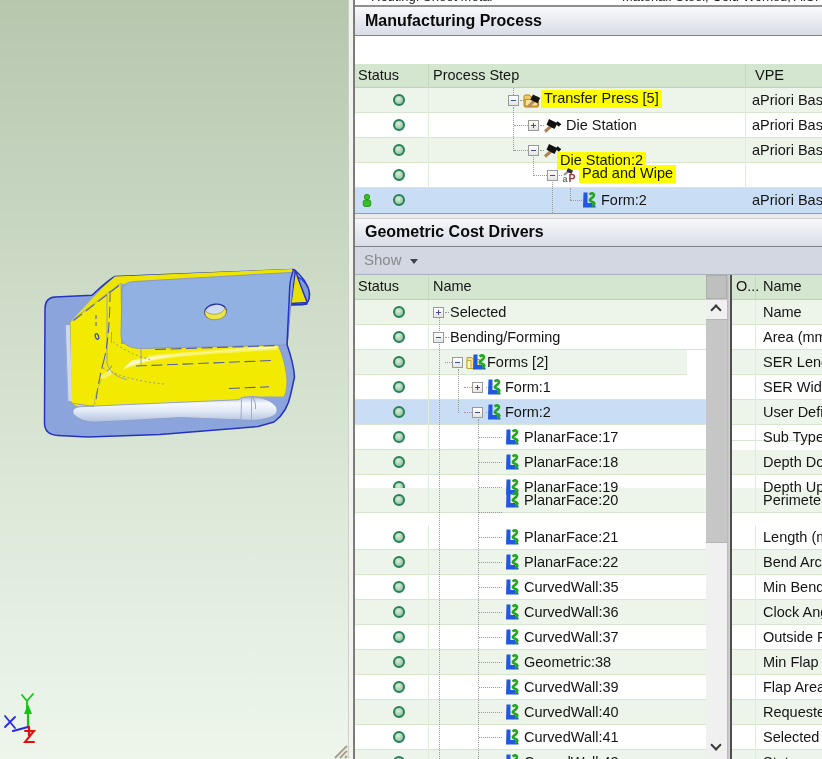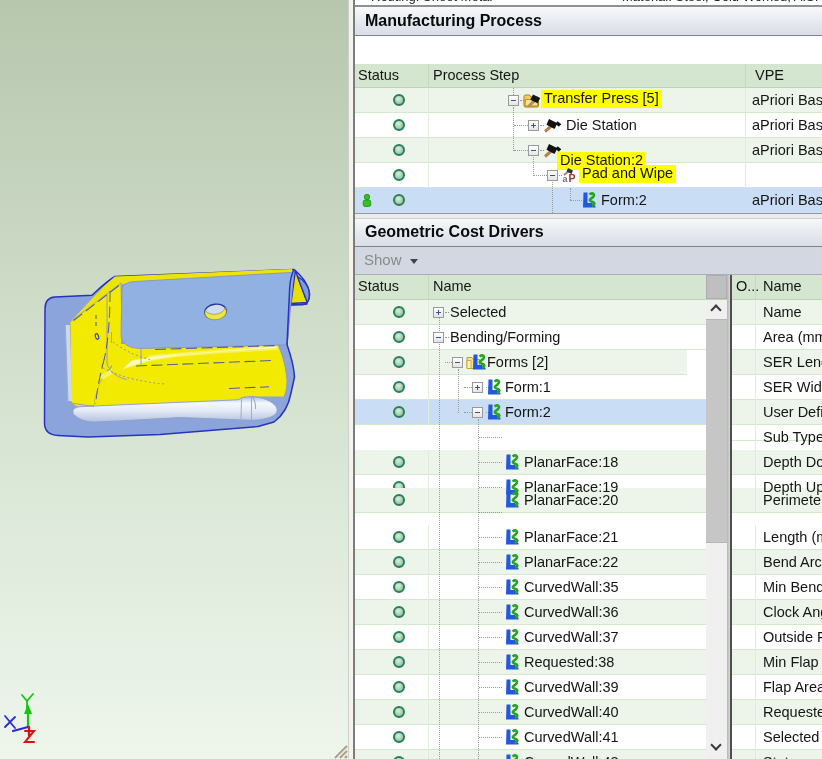--- a/index.html
+++ b/index.html
@@ -344,20 +344,29 @@
             <path d="M7.5,2.5 c3.5,-2.5 6,0 3.5,2.5 c-2.5,2.5 -5,3 -1.5,4.5 c3.5,1 4,3 0.5,4.5" stroke="#23a423" stroke-width="2.6" fill="none"></path>
           </svg>
           <span class="lbl" style="left:151px;top:4px">Form:2</span>
         </div>
         <div class="abs g rsep" style="left:377px;top:0;width:91px;height:25px">
           <div class="cdiv" style="left:24px"></div>
           <span class="lbl" style="left:32px;top:4px">User Defined Ben</span>
         </div>
       </div>
 <div class="row" style="top:125px">
+        <div class="abs w rsep" style="left:0;top:0;width:352px;height:25px">
+          <div class="cdiv" style="left:74px"></div>
+          <span class="orb" style="left:39px;top:6px"></span>
+          <svg class="ico" style="left:151px;top:4px" width="15" height="16" viewBox="0 0 15 16">
+            <path d="M1.5,0.5 h4 v10.5 h4.5 l3.5,3 v1.5 h-12.5 Z" fill="#2257e0"></path>
+            <path d="M7.5,2.5 c3.5,-2.5 6,0 3.5,2.5 c-2.5,2.5 -5,3 -1.5,4.5 c3.5,1 4,3 0.5,4.5" stroke="#23a423" stroke-width="2.6" fill="none"></path>
+          </svg>
+          <span class="lbl" style="left:170px;top:4px">PlanarFace:17</span>
+        </div>
         <div class="abs w rsep" style="left:377px;top:0;width:91px;height:16px">
           <div class="cdiv" style="left:24px"></div>
           <span class="lbl" style="left:32px;top:4px">Sub Type</span>
         </div>
       </div>
 <div class="row" style="top:150px">
         <div class="abs g rsep" style="left:0;top:0;width:352px;height:25px">
           <div class="cdiv" style="left:74px"></div>
           <span class="orb" style="left:39px;top:6px"></span>
           <svg class="ico" style="left:151px;top:4px" width="15" height="16" viewBox="0 0 15 16">
@@ -477,21 +486,21 @@
         </div>
       </div>
 <div class="row" style="top:350px">
         <div class="abs g rsep" style="left:0;top:0;width:352px;height:25px">
           <div class="cdiv" style="left:74px"></div>
           <span class="orb" style="left:39px;top:6px"></span>
           <svg class="ico" style="left:151px;top:4px" width="15" height="16" viewBox="0 0 15 16">
             <path d="M1.5,0.5 h4 v10.5 h4.5 l3.5,3 v1.5 h-12.5 Z" fill="#2257e0"></path>
             <path d="M7.5,2.5 c3.5,-2.5 6,0 3.5,2.5 c-2.5,2.5 -5,3 -1.5,4.5 c3.5,1 4,3 0.5,4.5" stroke="#23a423" stroke-width="2.6" fill="none"></path>
           </svg>
-          <span class="lbl" style="left:170px;top:4px">Requested:38</span>
+          <span class="lbl" style="left:170px;top:4px">Geometric:38</span>
         </div>
         <div class="abs g rsep" style="left:377px;top:0;width:91px;height:25px">
           <div class="cdiv" style="left:24px"></div>
           <span class="lbl" style="left:32px;top:4px">Min Flap Length</span>
         </div>
       </div>
 <div class="row" style="top:375px">
         <div class="abs w rsep" style="left:0;top:0;width:352px;height:25px">
           <div class="cdiv" style="left:74px"></div>
           <span class="orb" style="left:39px;top:6px"></span>

